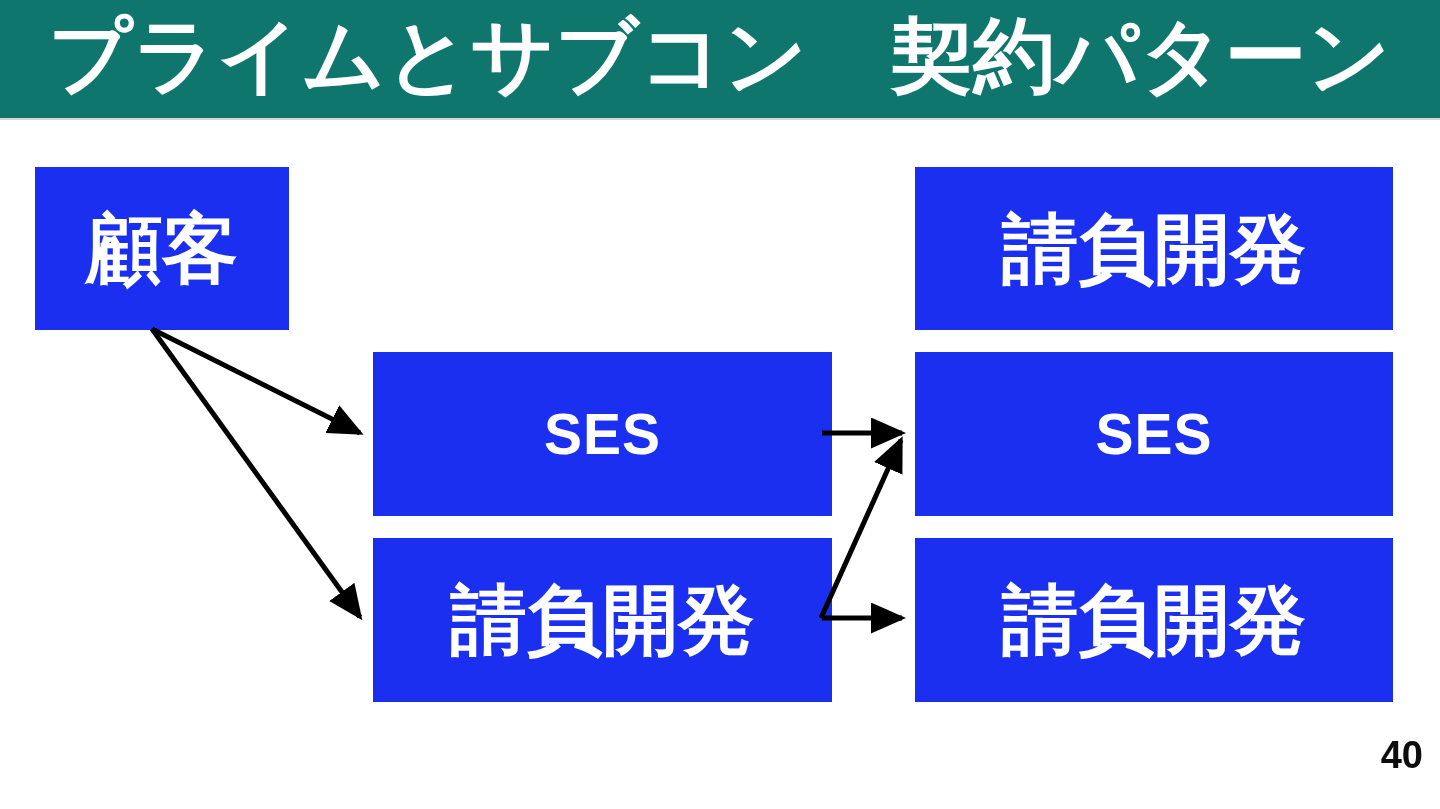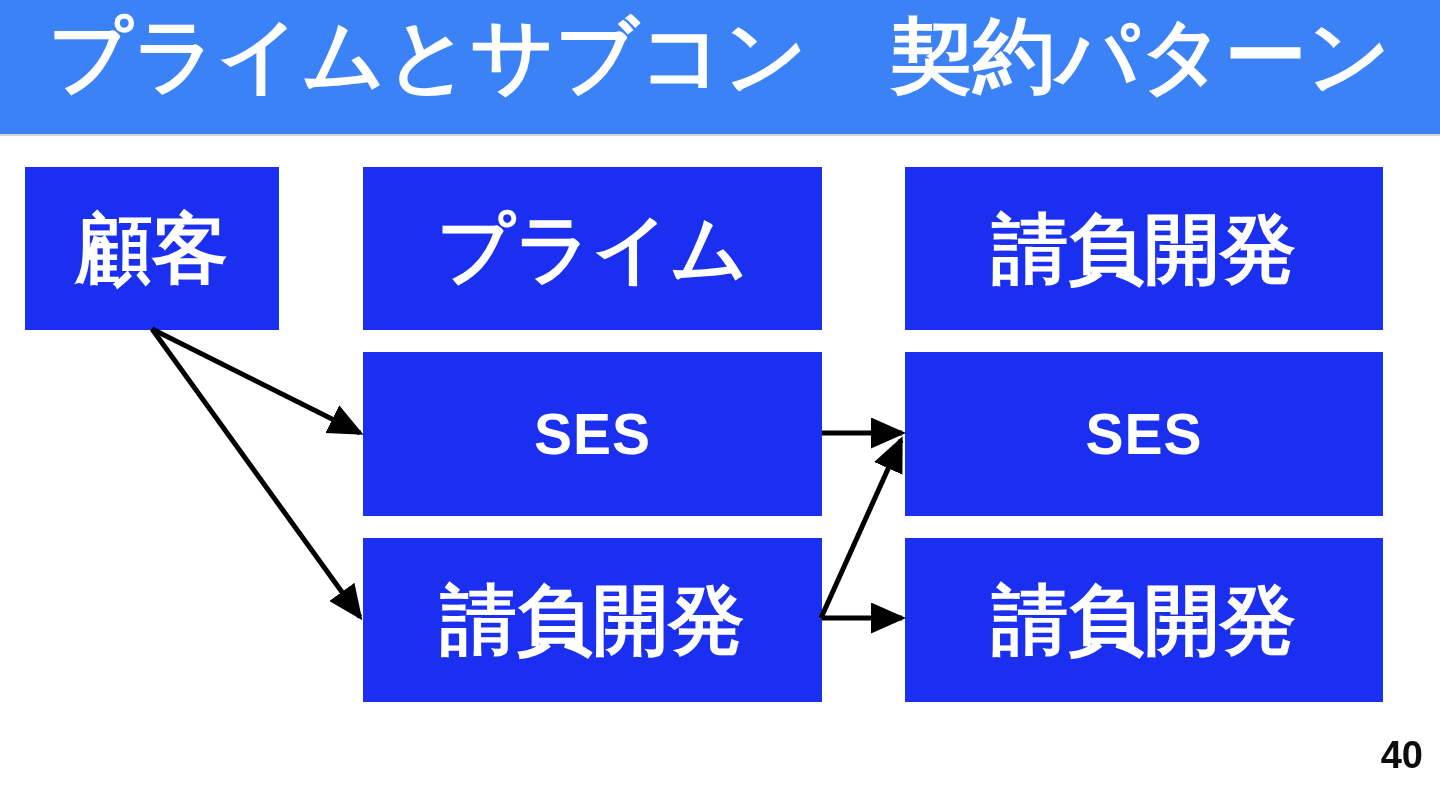--- a/index.html
+++ b/index.html
@@ -24,22 +24,22 @@
     height: 809px;
     background: #ffffff;
   }
 
   
   #title-bar {
     position: absolute;
     left: 0;
     top: 0;
     width: 1440px;
-    height: 136px;
-    background: #3b82f6;
+    height: 120px;
+    background: #0f766e;
     box-sizing: border-box;
   }
   #title-bar::after {
     content: "";
     position: absolute;
     left: 0;
     bottom: 0;
     width: 100%;
     height: 2px;
     background: #d7d7d5;
@@ -66,20 +66,21 @@
     background: #1a2ff0;
     color: #ffffff;
     display: flex;
     align-items: center;
     justify-content: center;
     box-sizing: border-box;
     font-weight: bold;
     line-height: 1;
     white-space: nowrap;
     user-select: none;
+    margin-left: 10px;
   }
   .node-box.jp {
     font-family: "DejaVu Sans", "Liberation Sans", sans-serif;
     font-size: 76px;
   }
   .node-box.latin {
     font-family: "Liberation Sans", "DejaVu Sans", sans-serif;
     font-size: 57px;
     letter-spacing: 1px;
   }
@@ -121,23 +122,20 @@
 <div id="slide">
 
   <div id="title-bar">
     <div id="slide-title">プライムとサブコン　契約パターン</div>
   </div>
 
   <div class="node-box jp" id="box-customer">
     <span>顧客</span>
   </div>
 
-  <div class="node-box jp" id="box-prime">
-    <span>プライム</span>
-  </div>
 
   <div class="node-box jp" id="box-subcon">
     <span>請負開発</span>
   </div>
 
   <div class="node-box latin" id="box-prime-ses">
     <span>SES</span>
   </div>
 
   <div class="node-box latin" id="box-subcon-ses">

